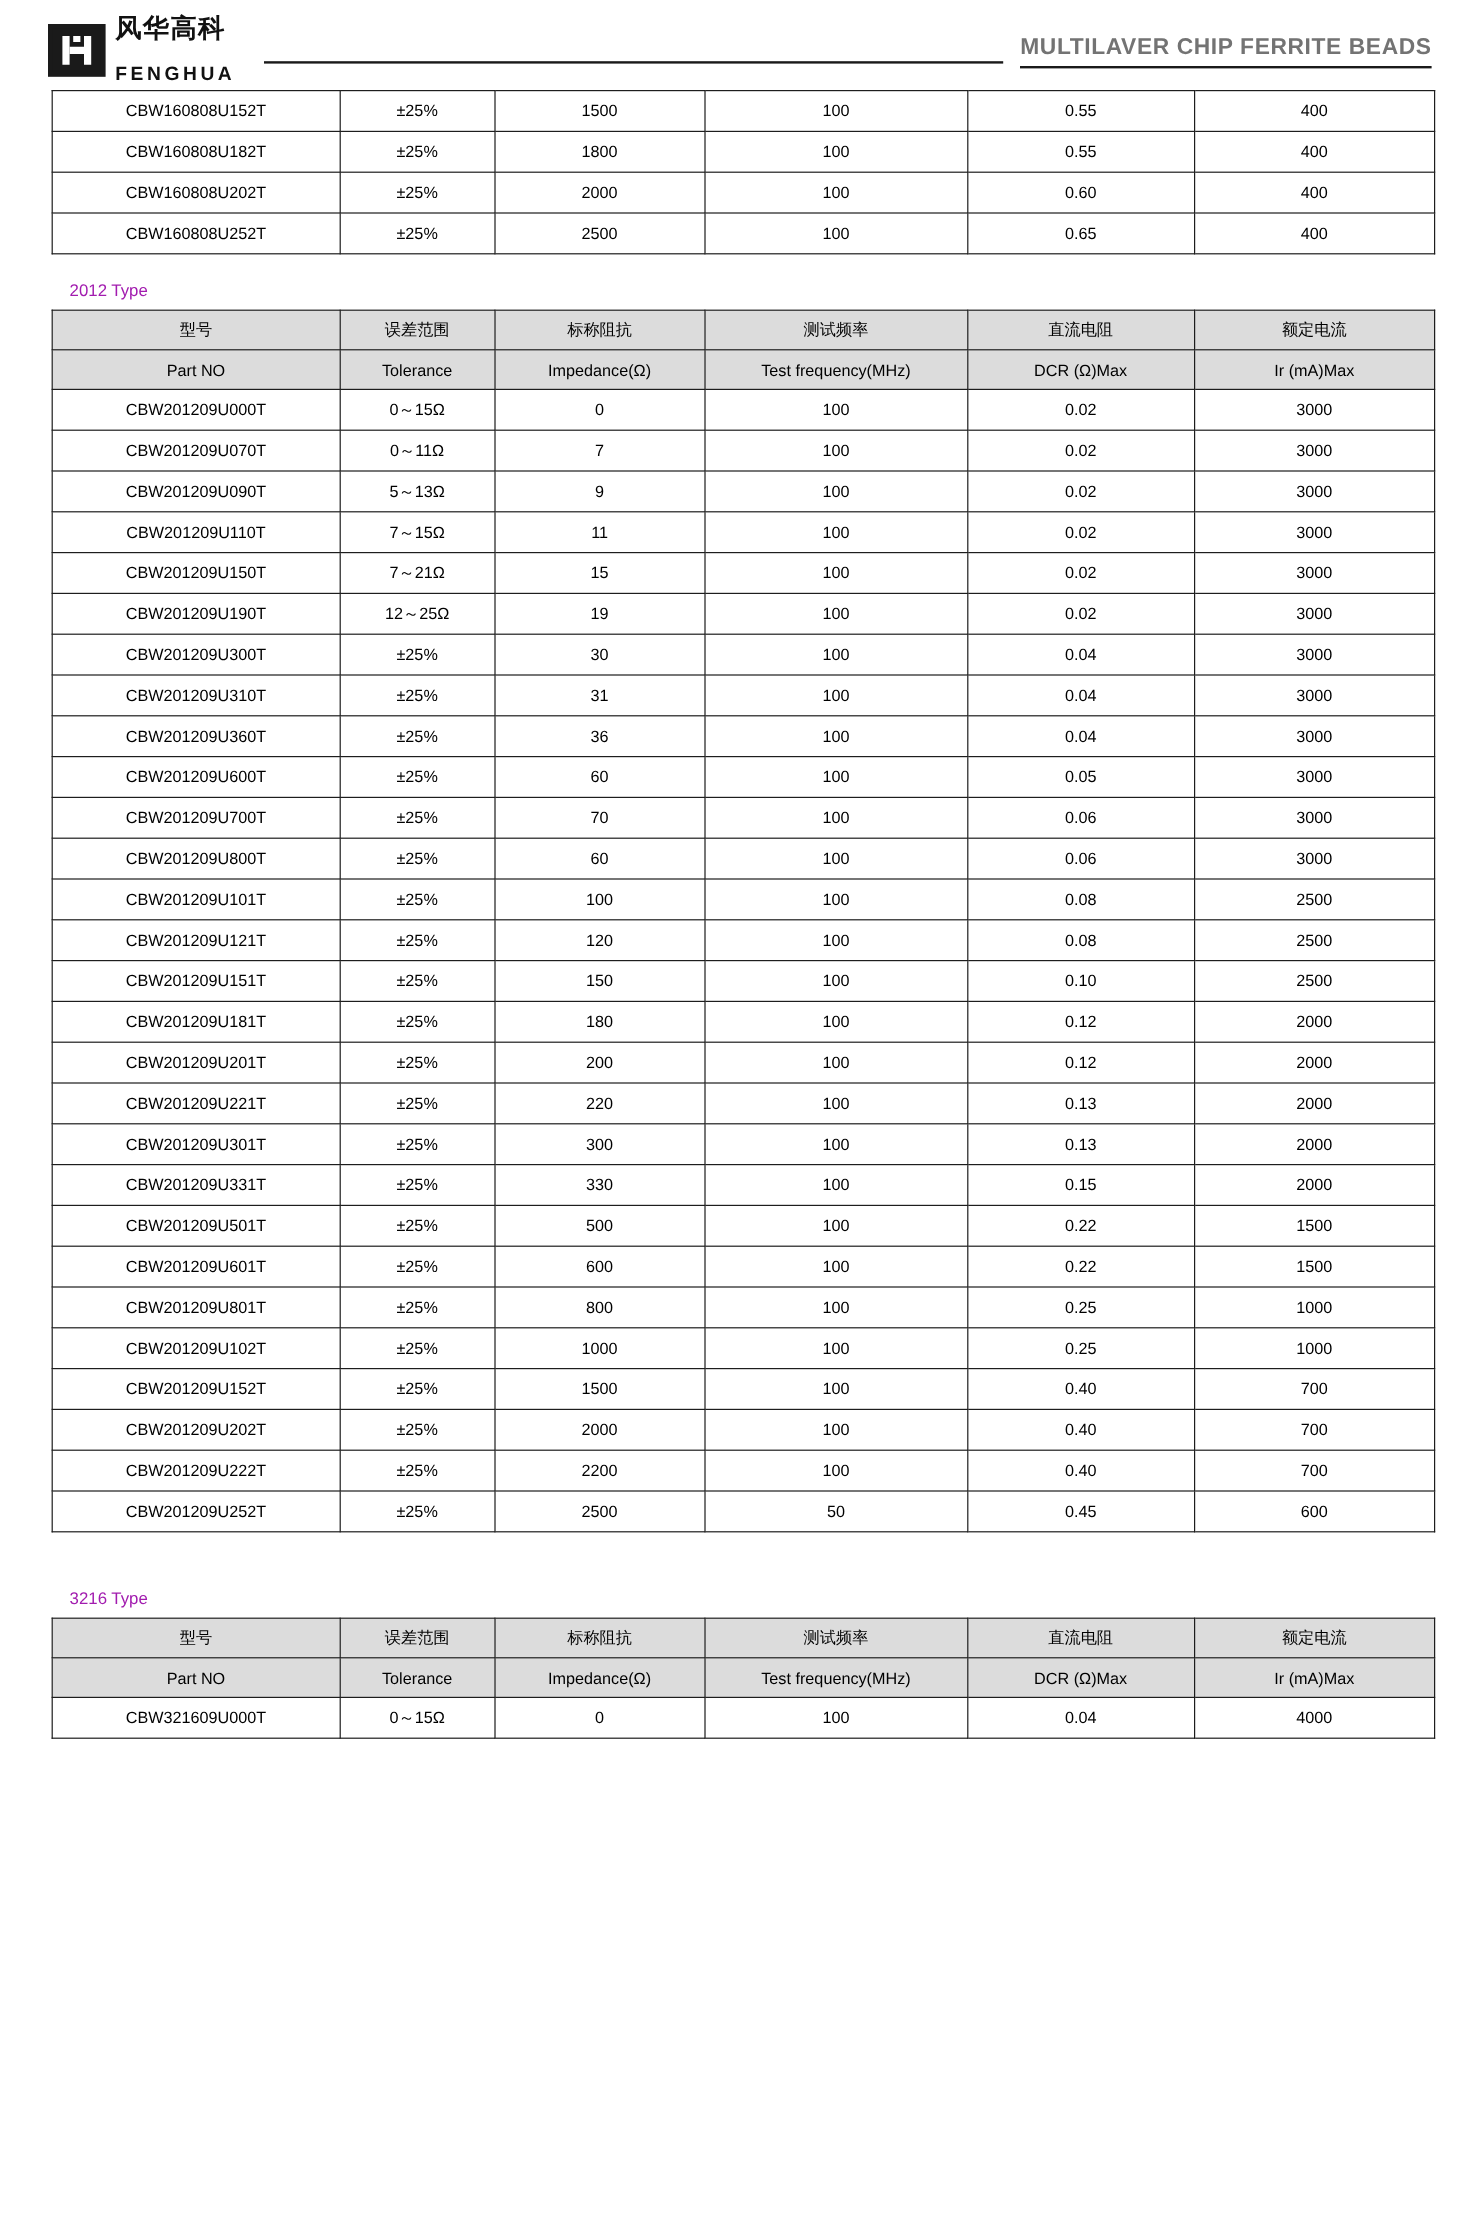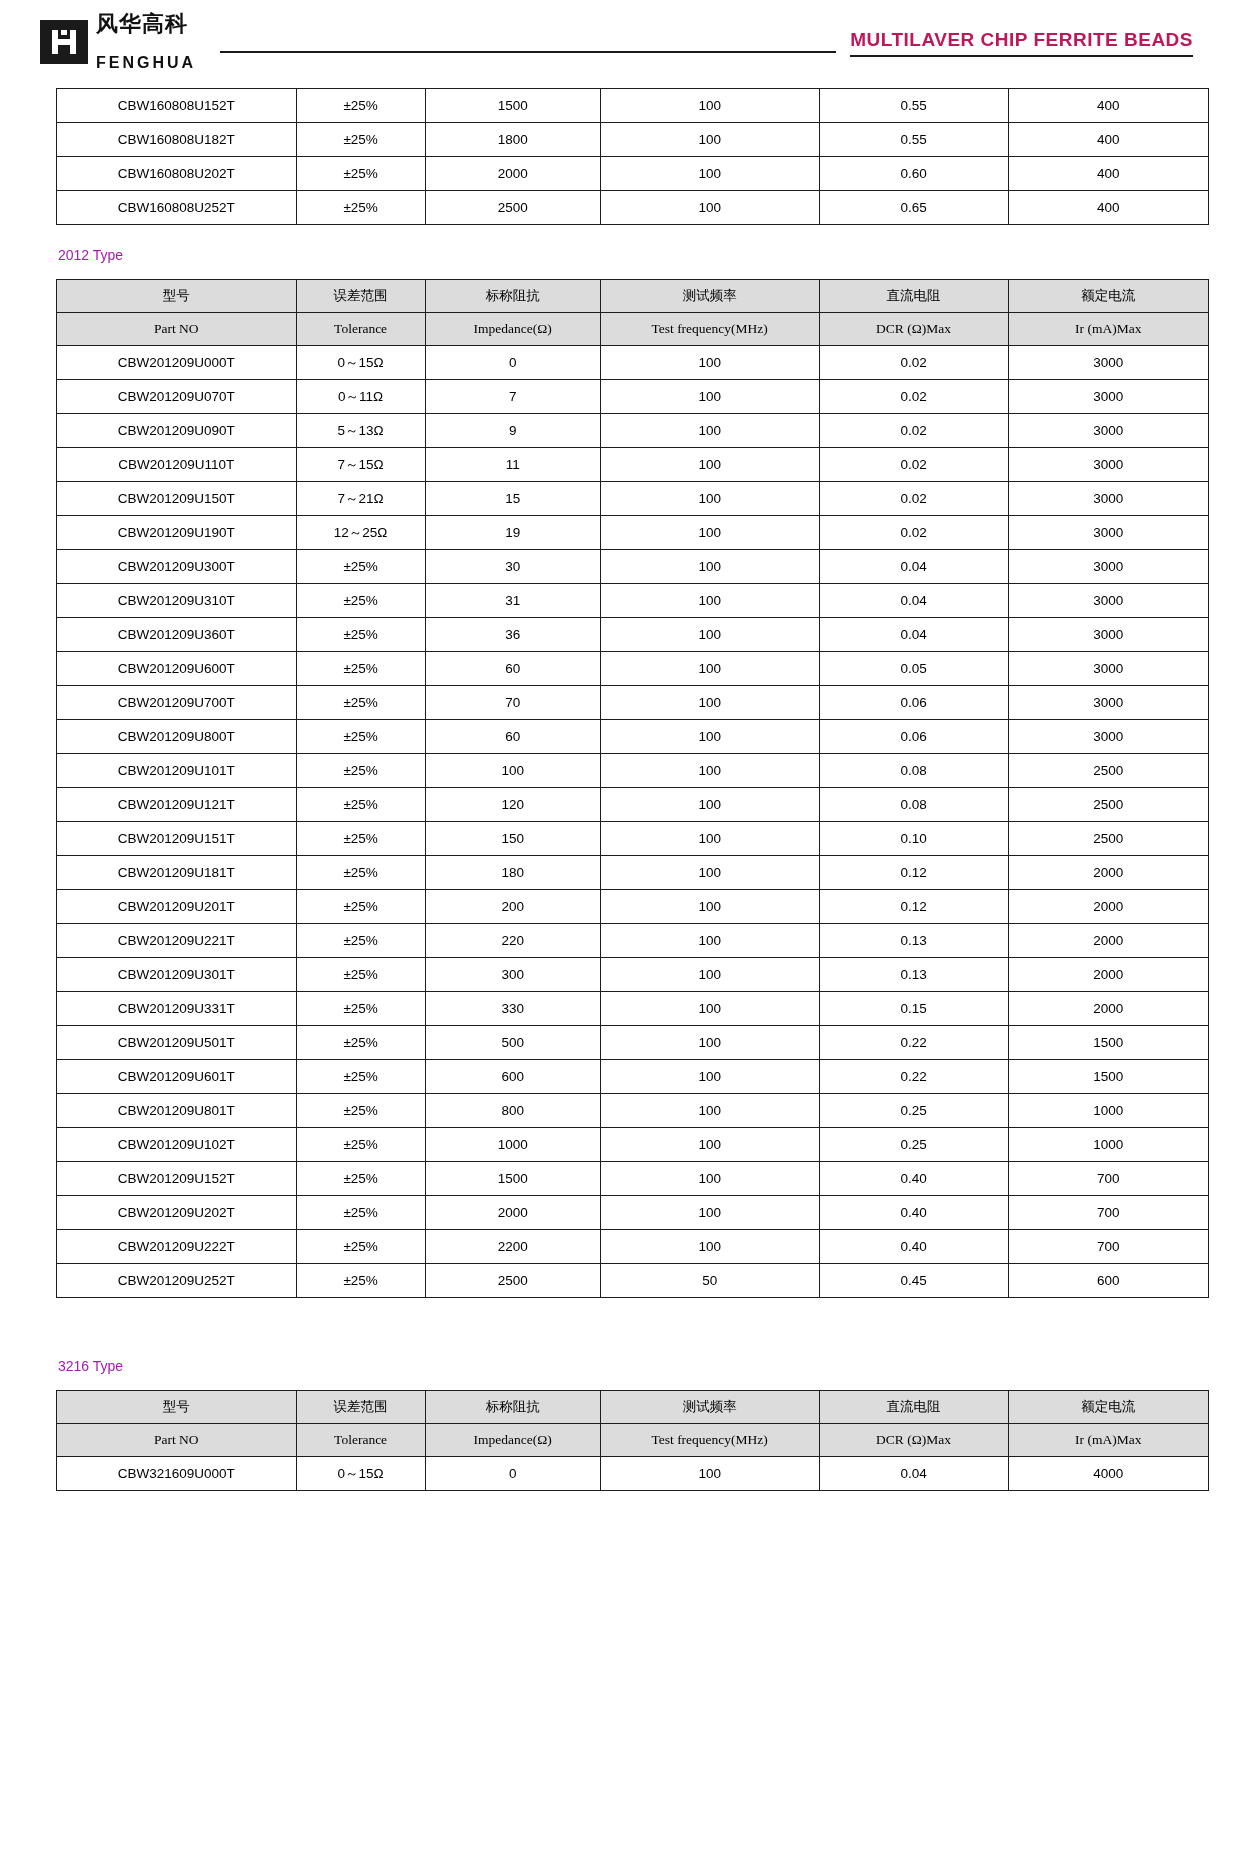--- a/index.html
+++ b/index.html
@@ -70,50 +70,49 @@
     border-top: 2px solid #1a1a1a;
     margin: 0 14px 0 24px;
     position: relative;
     top: 10px;
   }
   .header-title {
     flex: 0 0 auto;
     font-size: 19px;
     font-weight: bold;
     letter-spacing: 0.5px;
-    color: #be185d;
+    color: #737373;
     white-space: nowrap;
     padding-bottom: 4px;
     border-bottom: 2px solid #1a1a1a;
     position: relative;
     top: 1px;
   }
 
   
   table.spec {
     width: 100%;
     border-collapse: collapse;
     table-layout: fixed;
-    margin: 16px;
+    margin: 3px;
   }
   table.spec td, table.spec th {
     border: 1px solid #1d1d1d;
     text-align: center;
     vertical-align: middle;
     font-size: 13.5px;
     height: 34px;
     padding: 2px 4px;
     font-weight: normal;
     background: #ffffff;
   }
   table.spec thead td, table.spec thead th {
     background: #dcdcdc;
     height: 33px;
     font-size: 13.5px;
-    font-family: Liberation Serif, serif;
   }
   .hdr-cn { font-size: 14px; }
   .hdr-en { font-size: 13px; }
 
   col.c-part  { width: 20.8%; }
   col.c-tol   { width: 11.2%; }
   col.c-imp   { width: 15.2%; }
   col.c-freq  { width: 19.0%; }
   col.c-dcr   { width: 16.4%; }
   col.c-ir    { width: 17.4%; }

